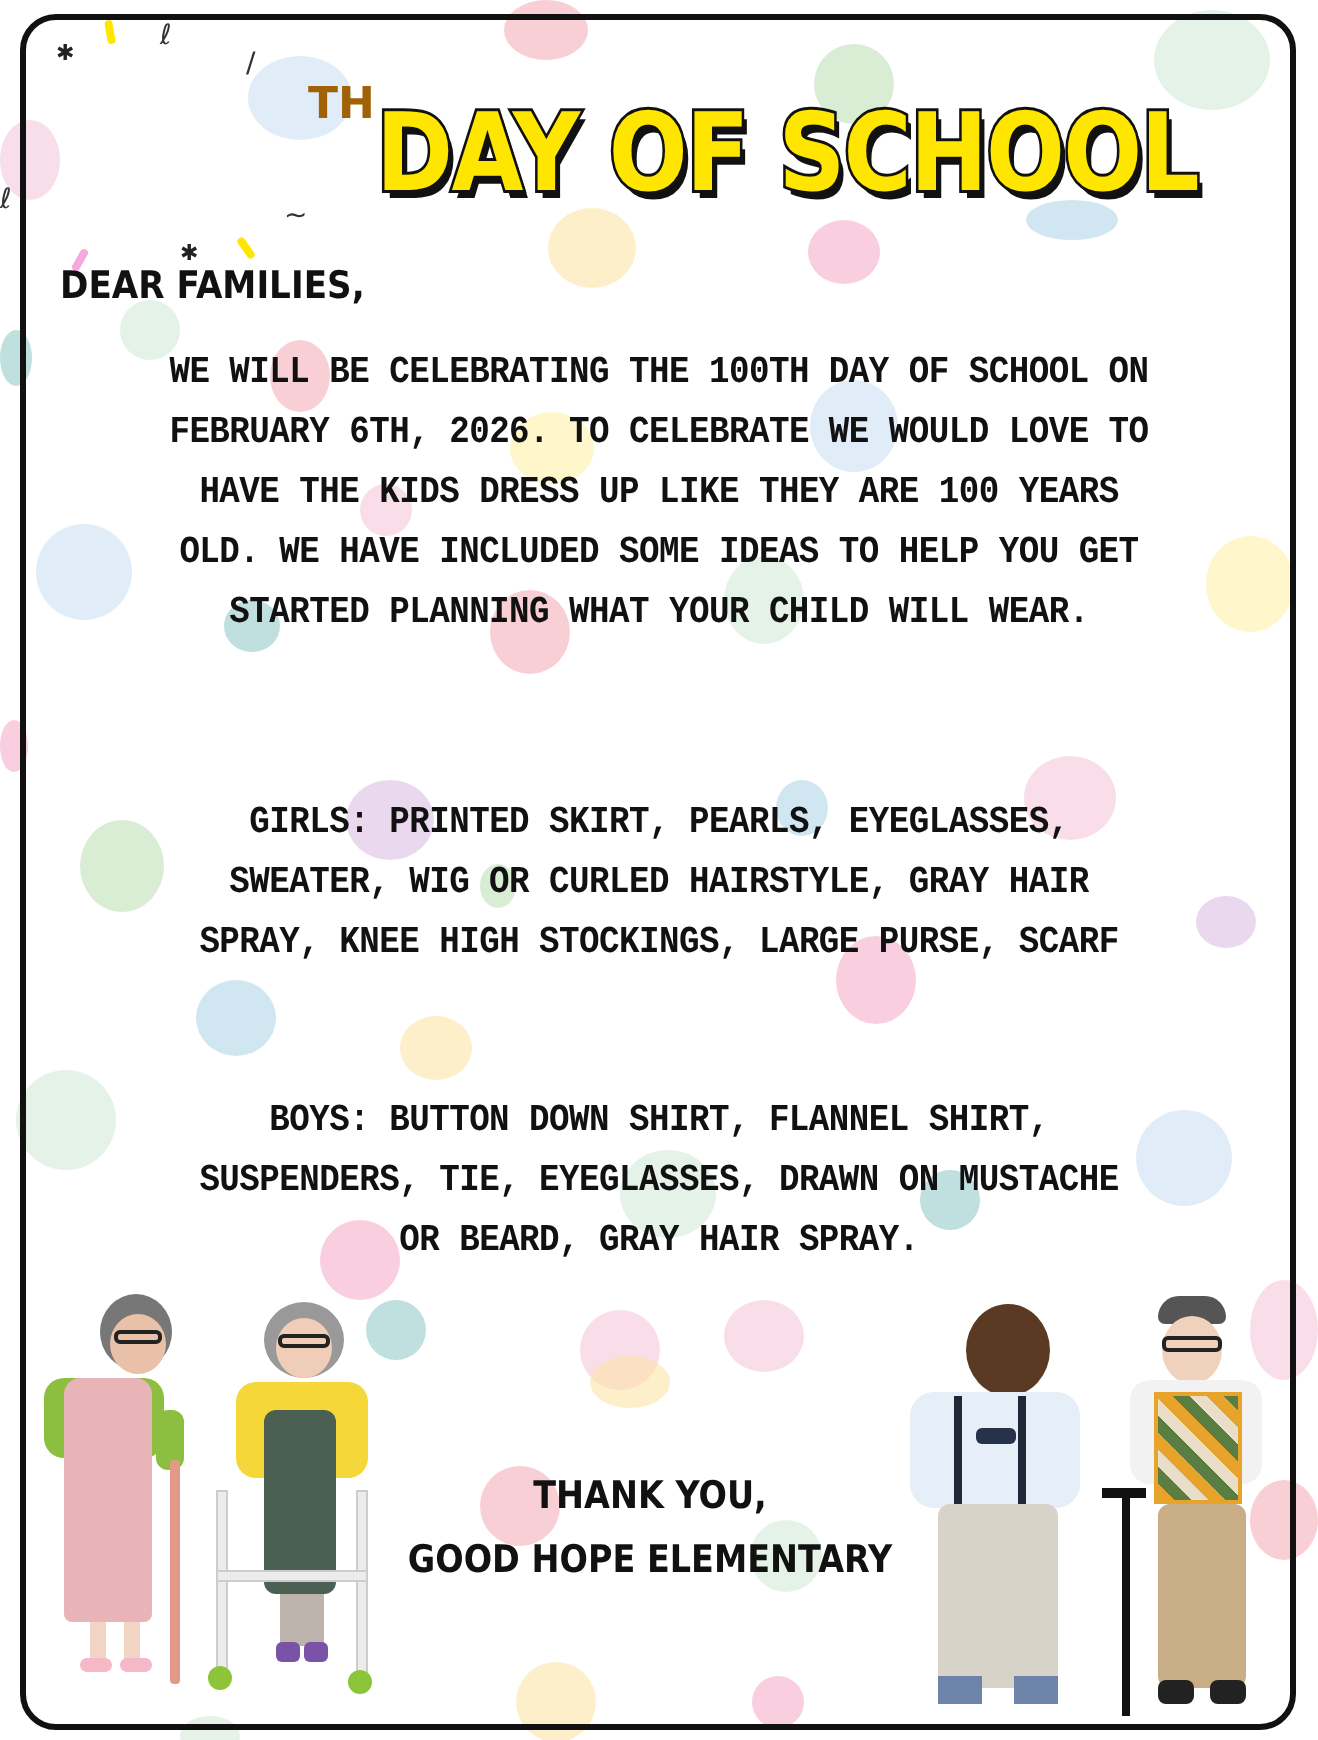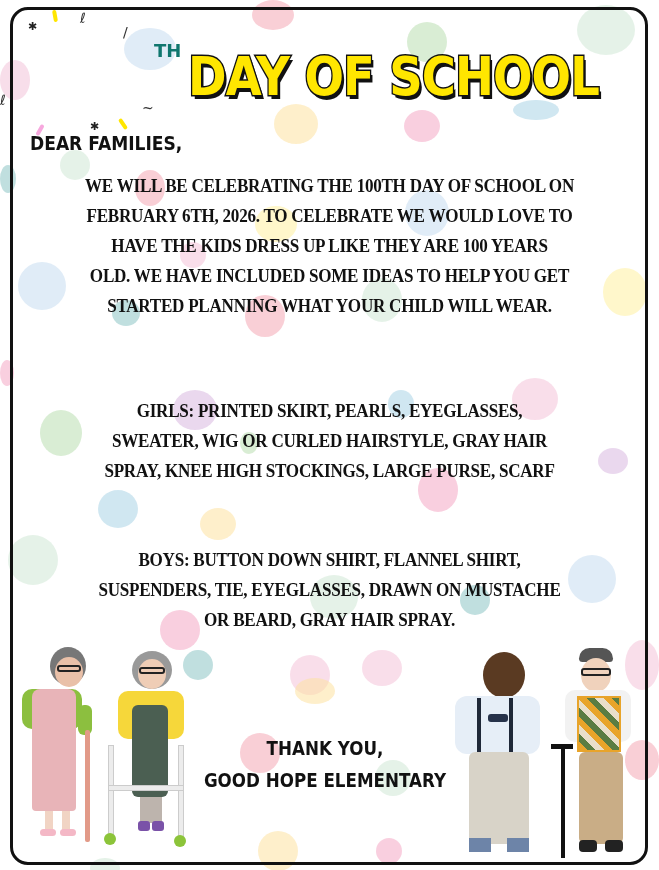--- a/index.html
+++ b/index.html
@@ -5,23 +5,23 @@
   html, body { margin:0; padding:0; }
   body { width:659px; height:870px; background:#ffffff; position:relative; overflow:hidden; font-family:"Liberation Sans", sans-serif; }
   .dot { position:absolute; border-radius:50%; opacity:0.55; }
   .frame { position:absolute; left:10px; top:7px; width:638px; height:858px; border:3px solid #111; border-radius:18px; box-sizing:border-box; }
   .header { position:absolute; left:18px; top:36px; height:80px; width:630px; }
   .hundred { position:absolute; left:0; top:0; font-family:"DejaVu Sans", sans-serif; font-weight:bold; font-size:76px; letter-spacing:-6px; line-height:80px; }
   .d1 { color:#ffe600; -webkit-text-stroke:3px #111; paint-order:stroke fill; text-shadow:3px 3px 0 #111; }
   .d2 { color:#f7a8de; -webkit-text-stroke:3px #111; text-shadow:3px 3px 0 #111;
         background:repeating-linear-gradient(60deg,#e0119b 0 5px,#f7a8de 5px 11px); -webkit-background-clip:text; background-clip:text; -webkit-text-fill-color:transparent; }
   .d3 { color:#f7a8de; -webkit-text-stroke:3px #111; text-shadow:3px 3px 0 #111; }
-  .th { position:absolute; left:136px; top:4px; font-family:"DejaVu Sans", sans-serif; font-weight:bold; font-size:18px; color:#0f766e; }
+  .th { position:absolute; left:136px; top:4px; font-family:"DejaVu Sans", sans-serif; font-weight:bold; font-size:22px; color:#a16207; }
   .title { position:absolute; left:170px; top:6px; font-family:"DejaVu Sans", sans-serif; font-weight:bold; font-size:54px; line-height:70px; color:#ffe600; -webkit-text-stroke:3px #111; paint-order:stroke fill; text-shadow:3px 4px 0 #111; letter-spacing:-1px; white-space:nowrap; transform:scaleX(0.86); transform-origin:left center; }
-  .body-text { position:absolute; left:22px; width:615px; text-transform:uppercase; font-family:Liberation Serif, serif; font-weight:bold; color:#111; font-size:19px; line-height:30px; text-align:center; letter-spacing:-0.3px; }
+  .body-text { position:absolute; left:22px; width:615px; text-transform:uppercase; font-family:Liberation Mono, monospace; font-weight:bold; color:#111; font-size:19px; line-height:30px; text-align:center; letter-spacing:-0.3px; }
   .para { transform:scaleX(0.9); transform-origin:center; }
   .greeting { position:absolute; left:30px; top:132px; font-family:"DejaVu Sans", sans-serif; font-weight:bold; font-size:19px; color:#111; text-transform:uppercase; transform:scaleX(0.9); transform-origin:left; }
   .confetti { position:absolute; width:4px; height:12px; border-radius:2px; }
   .star { position:absolute; font-size:11px; color:#222; }
   .curl { position:absolute; font-size:14px; color:#333; font-family:"DejaVu Sans", sans-serif; }
   .signoff { position:absolute; left:180px; top:732px; width:290px; text-align:center; font-family:"DejaVu Sans", sans-serif; font-weight:bold; font-size:19px; line-height:32px; color:#111; text-transform:uppercase; transform:scaleX(0.88); transform-origin:center; }
   .kid { position:absolute; }
   .head { position:absolute; border-radius:50%; }
   .part { position:absolute; }
 </style>

